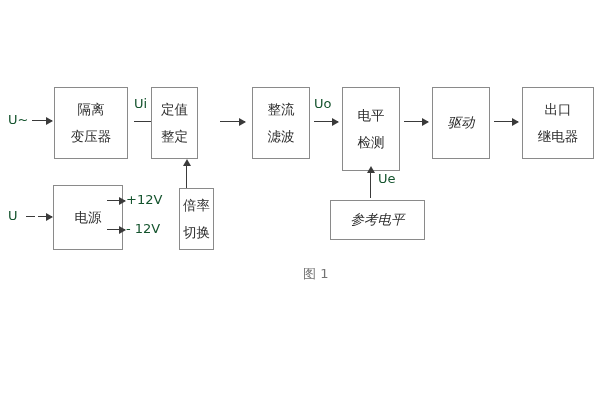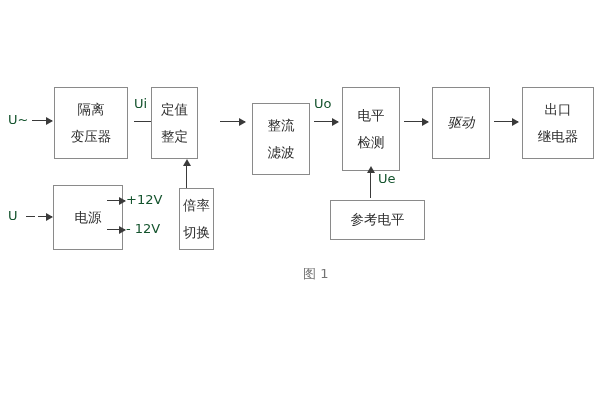--- a/index.html
+++ b/index.html
@@ -114,21 +114,21 @@
 
   <div class="arrow-h" style="left:134px; top:121px; width:24px;"></div>
 
   <div class="box" style="left:151px; top:87px; width:47px; height:72px;">
     <span class="line">定值</span>
     <span class="line">整定</span>
   </div>
 
   <div class="arrow-h" style="left:220px; top:121px; width:25px;"></div>
 
-  <div class="box" style="left:252px; top:87px; width:58px; height:72px;margin-top:16px;">
+  <div class="box" style="left:252px; top:87px; width:58px; height:72px;">
     <span class="line">整流</span>
     <span class="line">滤波</span>
   </div>
 
   <div class="label sig" style="left:314px; top:97px;">Uo</div>
 
   <div class="arrow-h" style="left:314px; top:121px; width:24px;"></div>
 
   <div class="box" style="left:342px; top:87px; width:58px; height:84px;">
     <span class="line">电平</span>
@@ -164,21 +164,21 @@
   <div class="arrow-h" style="left:107px; top:229px; width:18px;"></div>
   <div class="label" style="left:126px; top:222px;">- 12V</div>
 
   <div class="box" style="left:179px; top:188px; width:35px; height:62px;">
     <span class="line">倍率</span>
     <span class="line">切换</span>
   </div>
 
   <div class="arrow-v" style="left:186px; top:165px; height:23px;"></div>
 
-  <div class="box single" style="left:330px; top:200px; width:95px; height:40px;">
+  <div class="box single" style="left:330px; top:200px; width:95px; height:40px;font-style:italic;">
     <span class="line">参考电平</span>
   </div>
 
   <div class="arrow-v" style="left:370px; top:172px; height:26px;"></div>
 
   <div class="label sig" style="left:378px; top:172px;">Ue</div>
 
   <div class="caption" style="left:303px; top:265px;">图 1</div>
 
 </div>

